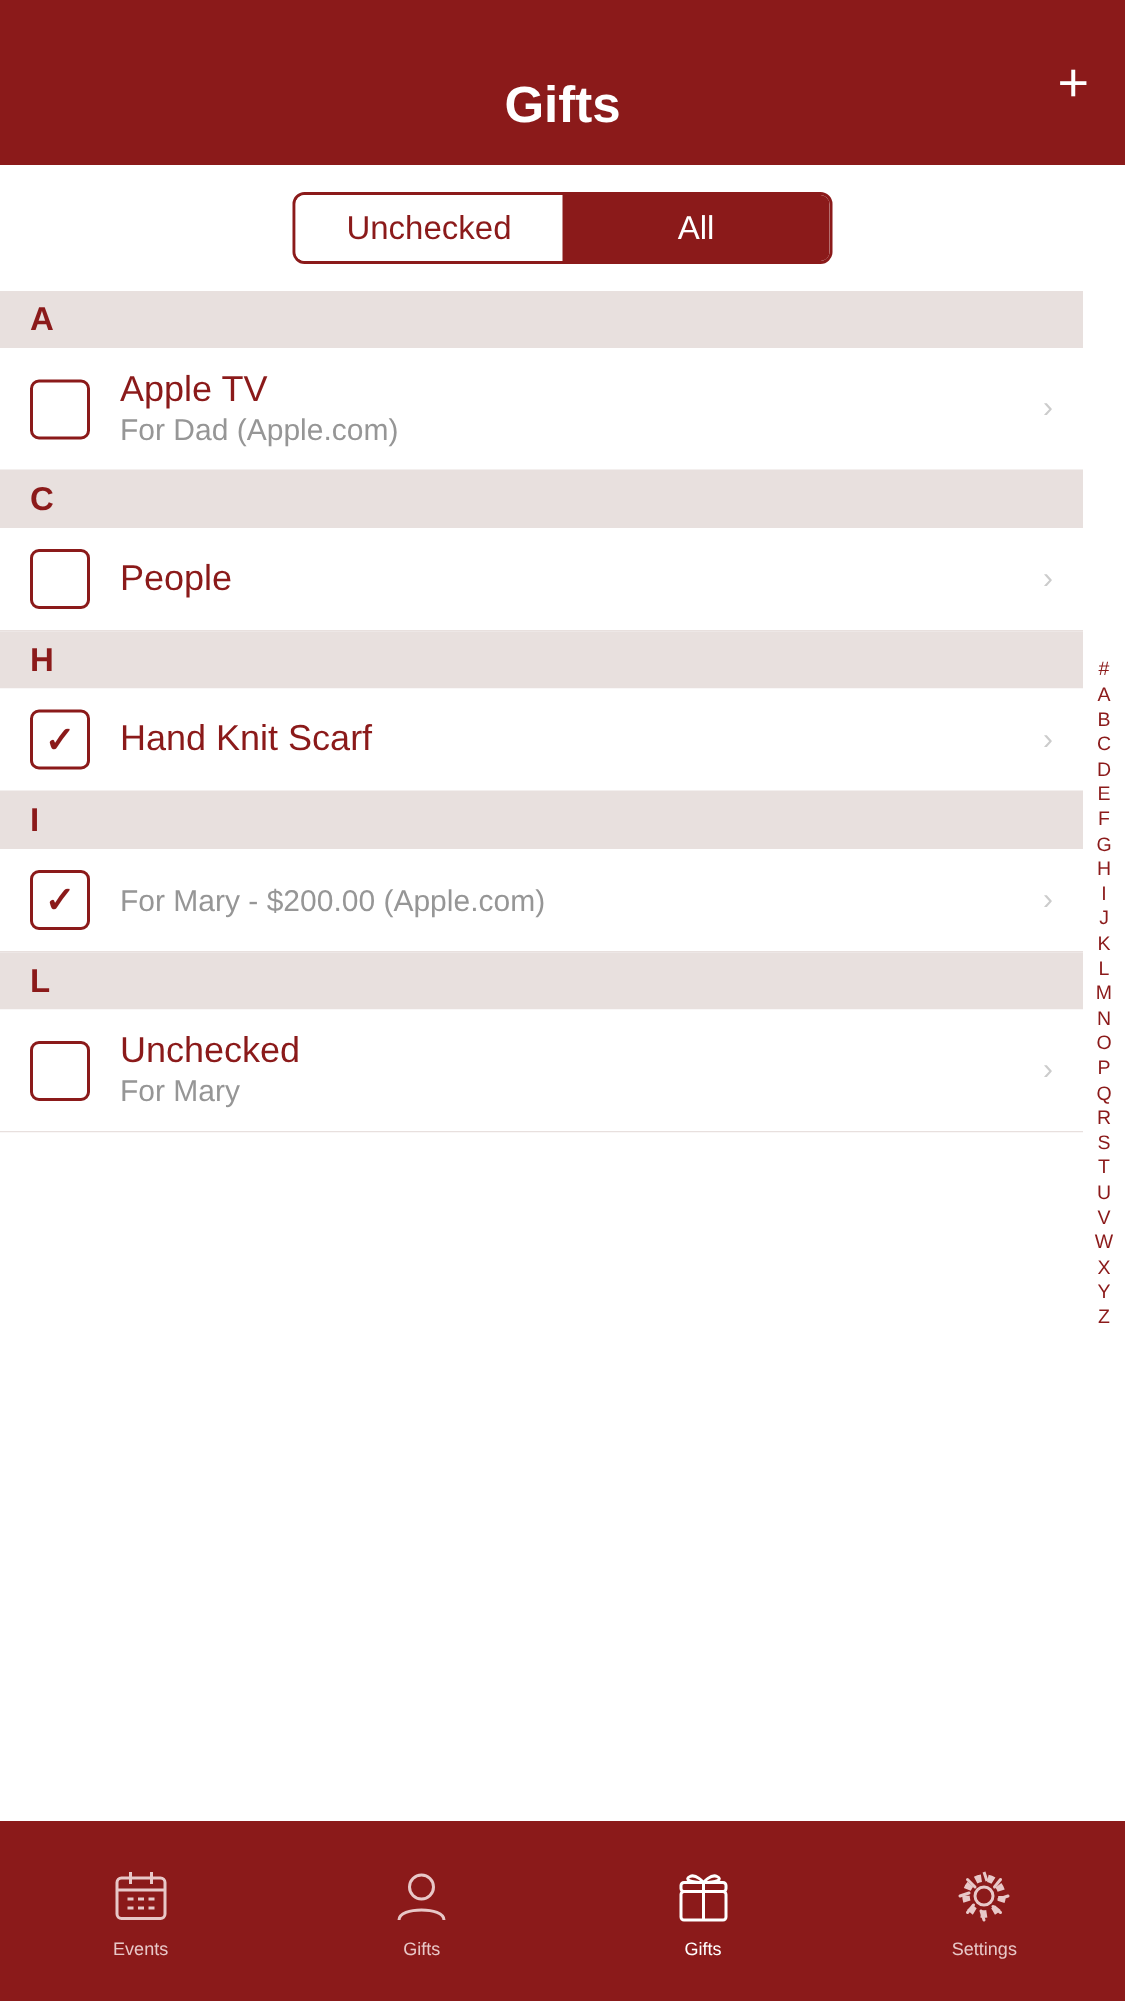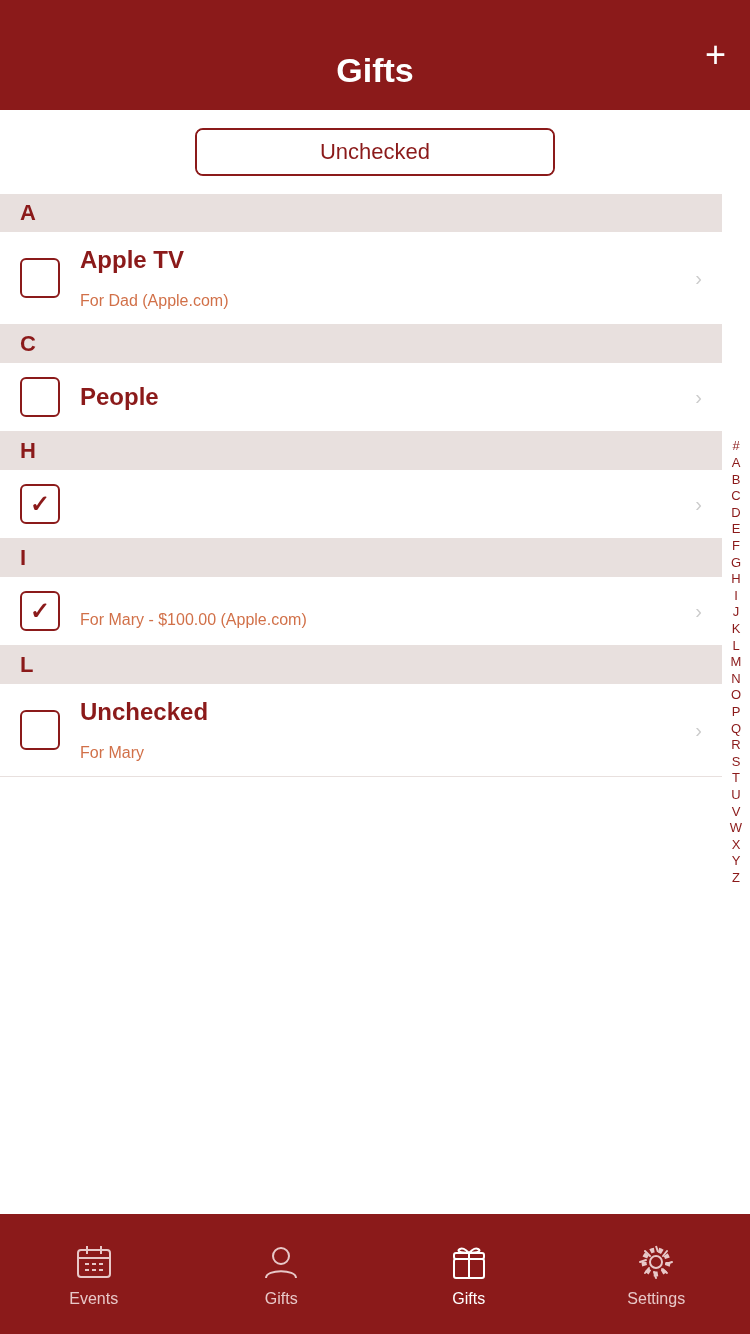--- a/index.html
+++ b/index.html
@@ -126,27 +126,27 @@
     .checkbox.checked .checkmark {
       display: block;
     }
 
     .item-text {
       flex: 1;
     }
     .item-title {
       font-size: 24px;
       color: #8B1A1A;
-      font-weight: 700;
+      font-weight: 400;
     }
     .item-subtitle {
-      font-size: 16px;
-      color: #c2410c;
+      font-size: 20px;
+      color: #737373;
       opacity: 0.75;
-      margin-top: 18px;
+      margin-top: 2px;
     }
 
     .chevron {
       color: #ccc;
       font-size: 20px;
       margin-left: 8px;
     }
 
     
     .alpha-index {
@@ -201,21 +201,21 @@
       width: 38px;
       height: 38px;
       fill: none;
       stroke: #E8C8C8;
       stroke-width: 2;
     }
     .tab-item.active .tab-icon svg {
       stroke: #fff;
     }
     .tab-label {
-      font-size: 16px;
+      font-size: 12px;
       color: #E8C8C8;
     }
     .tab-item.active .tab-label {
       color: #fff;
     }
 
     .main-content {
       padding-bottom: 120px;
     }
   </style>
@@ -225,20 +225,21 @@
 <div class="header">
   <span class="header-title">Gifts</span>
   <button class="header-add-btn">+</button>
 </div>
 
 <div class="main-content">
 
   <div class="segment-control">
     <div class="segment-wrapper">
       <button class="segment-btn inactive">Unchecked</button>
+      <button class="segment-btn active">All</button>
     </div>
   </div>
 
   <div class="list-container">
 
     <div class="section-header">A</div>
     <div class="list-item">
       <div class="checkbox">
         
       </div>
@@ -259,31 +260,32 @@
       </div>
       <span class="chevron">›</span>
     </div>
 
     <div class="section-header">H</div>
     <div class="list-item">
       <div class="checkbox checked">
         <span class="checkmark">✓</span>
       </div>
       <div class="item-text">
+        <div class="item-title">Hand Knit Scarf</div>
       </div>
       <span class="chevron">›</span>
     </div>
 
     <div class="section-header">I</div>
     <div class="list-item">
       <div class="checkbox checked">
         <span class="checkmark">✓</span>
       </div>
       <div class="item-text">
-        <div class="item-subtitle">For Mary - $100.00 (Apple.com)</div>
+        <div class="item-subtitle">For Mary - $200.00 (Apple.com)</div>
       </div>
       <span class="chevron">›</span>
     </div>
 
     <div class="section-header">L</div>
     <div class="list-item">
       <div class="checkbox">
         
       </div>
       <div class="item-text">

